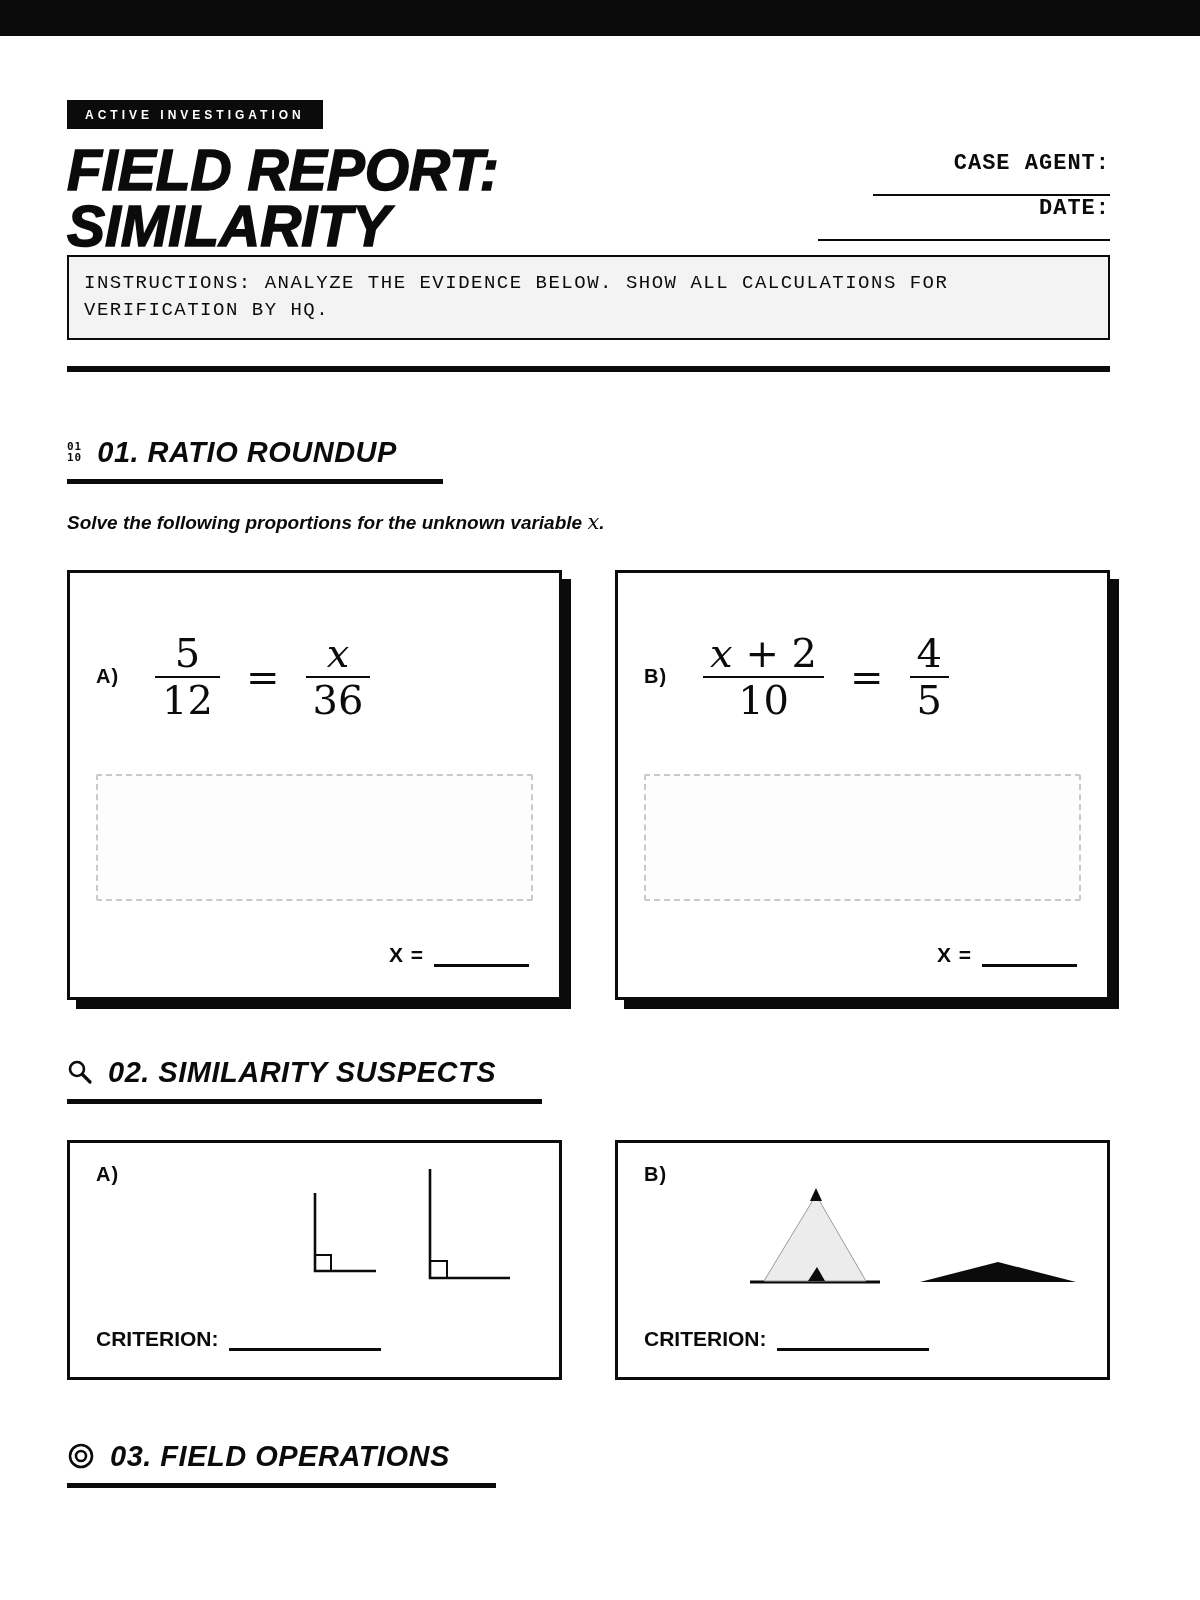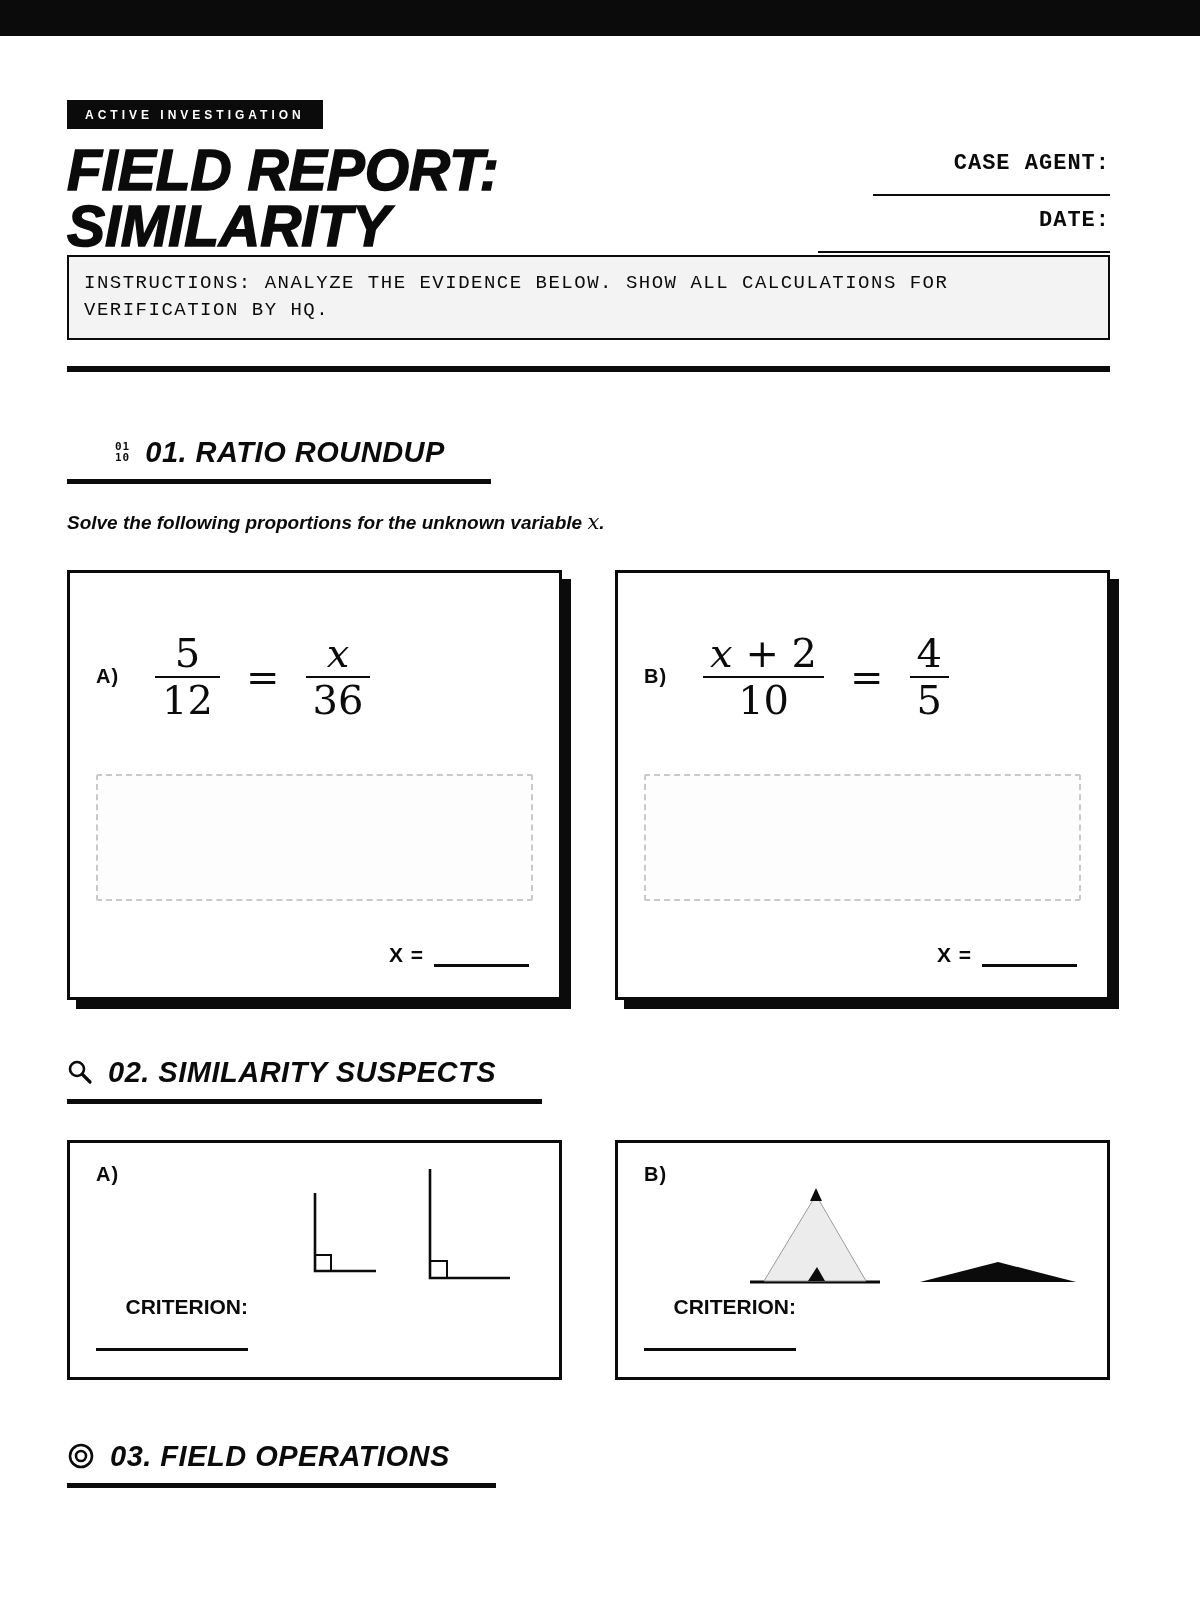--- a/index.html
+++ b/index.html
@@ -13,36 +13,36 @@
            font-size:12px; letter-spacing:4px; padding:8px 18px 7px; margin-top:64px; }
 
   .header-row { display:flex; justify-content:space-between; margin-top:14px; }
   .title { font-size:57px; font-weight:bold; font-style:italic; text-transform:uppercase;
            line-height:0.98; -webkit-text-stroke:1.5px #0b0b0b; letter-spacing:0px; }
   .agent-block { width:292px; padding-top:8px; font-family:"Liberation Mono", monospace;
                  font-weight:bold; font-size:22px; text-align:right; }
   .write-line { border-bottom:2px solid #0b0b0b; height:20px; }
   .write-line.short { width:237px; margin-left:auto; }
   .agent-label { display:block; letter-spacing:1px; }
-  .agent-label.second { margin-top:12px; }
+  .agent-label.second { }
 
   .instructions { border:2px solid #0b0b0b; background:#f3f3f3;
                   padding:13px 15px; font-family:"Liberation Mono", monospace;
                   font-size:19px; letter-spacing:1.5px; line-height:1.45; }
   .divider { height:6px; background:#0b0b0b; margin-top:26px; }
 
   .section-head { display:inline-flex; align-items:center; gap:15px;
                   border-bottom:5px solid #0b0b0b; padding:0 46px 10px 0; }
   .sec1 { margin-top:64px; }
   .sec2 { margin-top:56px; }
   .sec3 { margin-top:60px; }
   .sec-title { font-size:29px; font-weight:bold; font-style:italic;
                text-transform:uppercase; letter-spacing:0.5px; }
   .binary-icon { font-family:"DejaVu Sans Mono", monospace; font-weight:bold;
-                 font-size:11px; line-height:1.05; letter-spacing:1px;margin-left:48px; }
+                 font-size:11px; line-height:1.05; letter-spacing:1px; }
   .icon-svg { display:block; }
 
   .prompt { margin-top:26px; font-size:19px; font-weight:bold; font-style:italic; }
   .math-var { font-family:"DejaVu Serif", serif; font-style:italic; font-weight:normal; font-size:21px; }
 
   .prob-row { display:flex; gap:53px; margin-top:36px; }
   .prob-box { flex:1; border:3px solid #0b0b0b; background:#fff;
               box-shadow:9px 9px 0 #0b0b0b; height:430px; padding:0 26px; position:relative; }
   .eq-row { display:flex; align-items:center; gap:26px; padding-top:58px; }
   .prob-label { font-size:20px; font-weight:bold; letter-spacing:1px; margin-right:10px; }
@@ -58,21 +58,21 @@
                 align-items:flex-end; gap:10px; }
   .answer-label { font-weight:bold; font-size:21px; letter-spacing:1px; }
   .answer-blank { width:95px; border-bottom:3.5px solid #0b0b0b; height:24px; }
 
   .sus-row { display:flex; gap:53px; margin-top:36px; }
   .sus-box { flex:1; border:3px solid #0b0b0b; background:#fff; height:240px;
              padding:20px 26px; position:relative; }
   .sus-label { font-size:20px; font-weight:bold; letter-spacing:1px; }
   .figure { position:absolute; top:26px; left:20px; }
   .criterion-row { position:absolute; bottom:26px; left:26px; display:flex;
-                   align-items:flex-end; gap:10px;flex-direction:column; }
+                   align-items:flex-end; gap:10px; }
   .criterion-label { font-weight:bold; font-size:21px; }
   .criterion-blank { width:152px; border-bottom:3.5px solid #0b0b0b; height:22px; }
 </style>
 </head>
 <body>
 
 <div class="topbar"></div>
 
 <div class="page">
 

